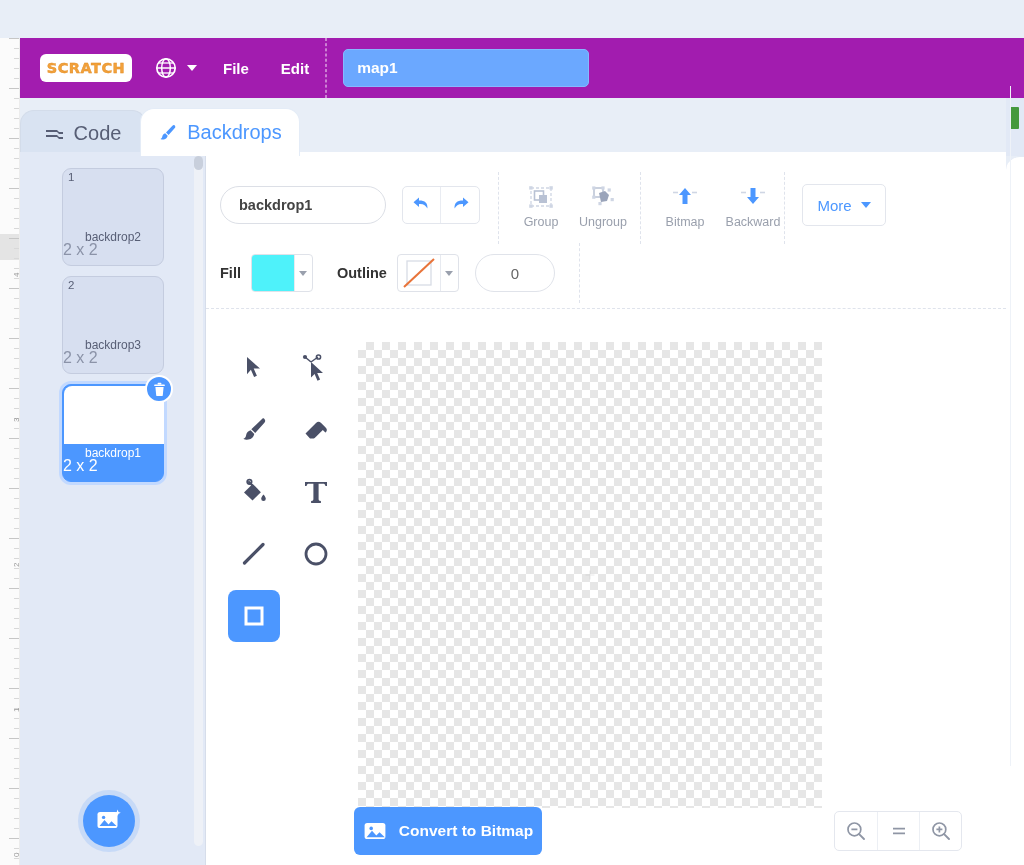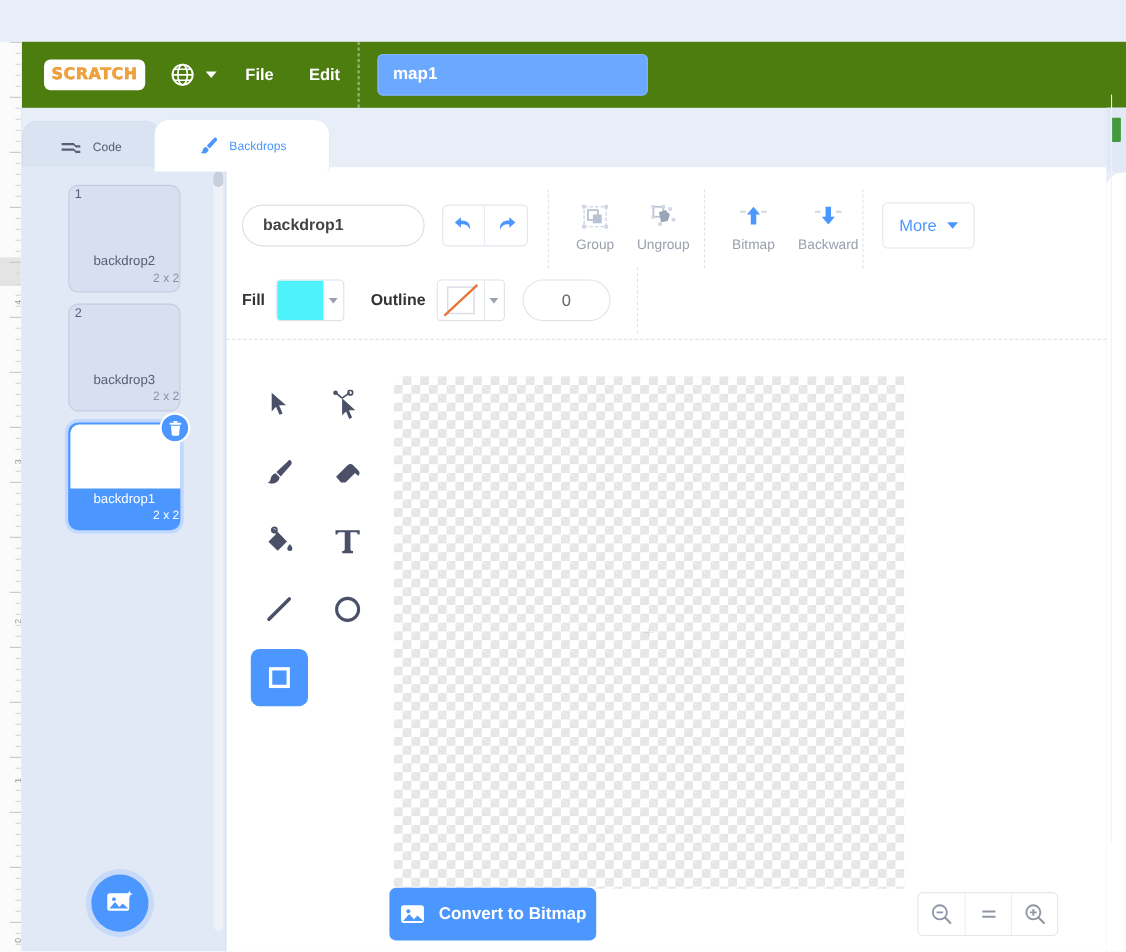--- a/index.html
+++ b/index.html
@@ -39,21 +39,21 @@
     position: absolute; right: 3px; font-size: 8px; color: #9a9a9a;
     transform: rotate(-90deg); transform-origin: right center;
   }
   .ruler .grayband {
     position: absolute; left:0; top: 196px; width: 20px; height: 26px; background: #e4e4e4;
   }
 
   
   .menubar {
     position: absolute; left: 20px; top: 38px; width: 1004px; height: 60px;
-    background: #4d7c0f; display: flex; align-items: center;
+    background: #a21caf; display: flex; align-items: center;
   }
   .scratch-logo {
     margin-left: 20px; width: 92px; height: 28px; border-radius: 6px;
     display: flex; align-items: center; justify-content: center;
     background: #fff; position: relative;
   }
   .scratch-logo .lg-txt {
     font-size: 14.5px; font-weight: bold; color: #f2a13b;
     letter-spacing: .5px; font-family: "DejaVu Sans", sans-serif;
     -webkit-text-stroke: 0.4px #e08a20;
@@ -75,21 +75,21 @@
     display: flex; align-items: center; padding-left: 13px;
     color: #ffffff; font-size: 15.5px; font-weight: bold; cursor: text;
   }
 
   
   .tabrow { position: absolute; left: 20px; top: 98px; width: 1004px; height: 58px; }
   .tab {
     position: absolute; top: 12px; height: 46px;
     border-radius: 14px 14px 0 0; display: flex; align-items: center;
     justify-content: center; gap: 9px; cursor: pointer;
-    font-size: 11px; color: #575e75;
+    font-size: 20px; color: #575e75;
     background: #d9e3f2; border: 1px solid #d3dcea; border-bottom: none;
   }
   .tab.active { background: #ffffff; color: #4c97ff; border-color: #e4ecf7; top: 10px; height: 48px; z-index: 3; }
   #tab-code { left: 0px; width: 126px; }
   #tab-backdrops { left: 120px; width: 160px; }
   #tab-sounds { left: 276px; width: 130px; }
 
   
   .leftpanel {
     position: absolute; left: 20px; top: 152px; width: 186px; height: 713px;
@@ -108,22 +108,22 @@
   .bd-item.selected .bd-num { color: #ffffff; }
   .bd-thumb {
     position: absolute; left: 1px; top: 1px; width: 100px; height: 58px; border-radius: 8px 8px 0 0;
   }
   .bd-item.selected .bd-thumb { background: #ffffff; }
   .bd-label {
     position: absolute; left: 0; bottom: 21px; width: 100%; text-align: center;
     font-size: 12px; color: #575e75;
   }
   .bd-size {
-    position: absolute; left: 0; bottom: 6px; width: 100%; text-align: right;
-    font-size: 11px; color: #8b93a8;
+    position: absolute; left: 0; bottom: 6px; width: 100%; text-align: left;
+    font-size: 16px; color: #8b93a8;
   }
   .bd-item.selected .bd-label, .bd-item.selected .bd-size { color: #ffffff; }
   .bd-del {
     position: absolute; right: -10px; top: -10px; width: 28px; height: 28px;
     border-radius: 50%; background: #4c97ff; border: 2px solid #ffffff;
     display: flex; align-items: center; justify-content: center; cursor: pointer; z-index: 4;
   }
   .list-scrollbar {
     position: absolute; right: 2px; top: 4px; width: 9px; height: 690px;
     background: #eef1f7; border-radius: 5px;

